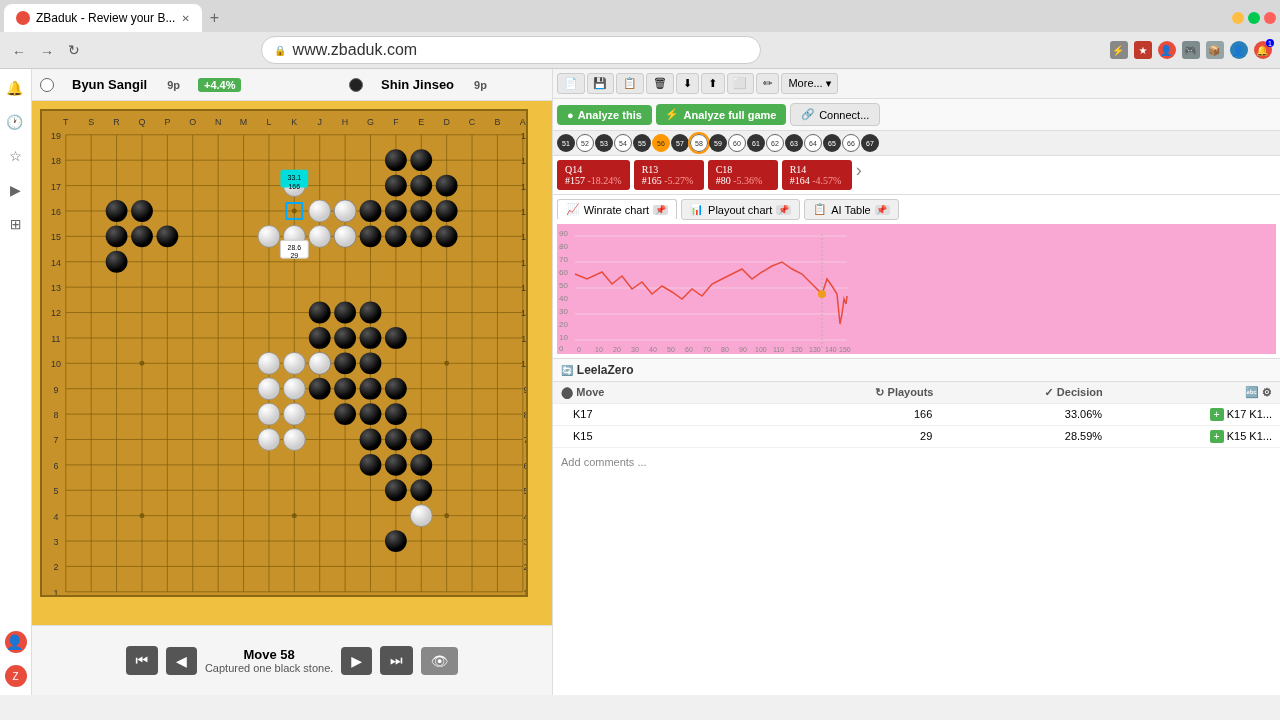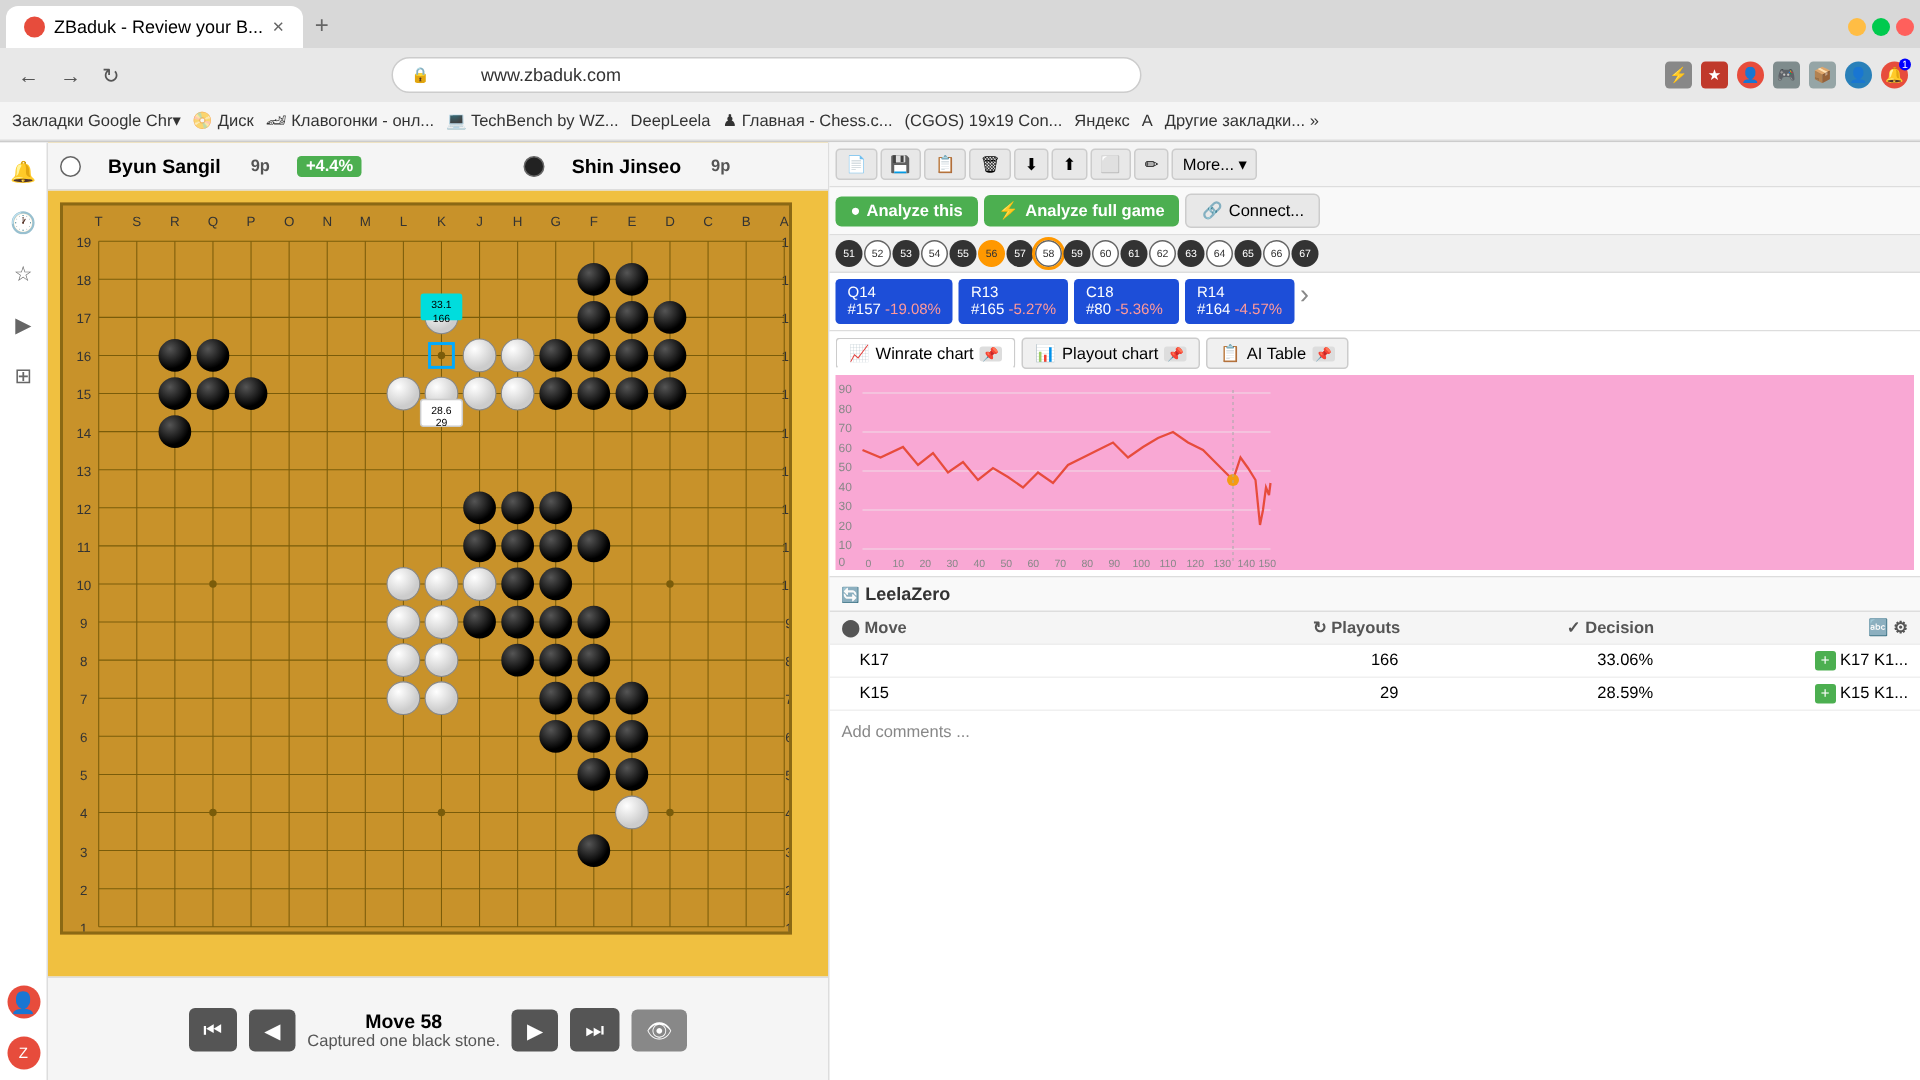--- a/index.html
+++ b/index.html
@@ -15,21 +15,21 @@
     .win-controls { margin-left: auto; display: flex; gap: 4px; }
     .win-btn { width: 12px; height: 12px; border-radius: 50%; }
     .win-min { background: #ffbd44; }
     .win-max { background: #00ca4e; }
     .win-close { background: #ff605c; }
 
     .address-bar { display: flex; align-items: center; padding: 4px 8px; gap: 6px; height: 36px; background: #e8e8e8; }
     .nav-btn { background: none; border: none; font-size: 14px; cursor: pointer; color: #555; padding: 2px 4px; }
     .url-bar { flex: 1; background: white; border: 1px solid #ccc; border-radius: 16px; padding: 4px 12px; font-size: 12px; display: flex; align-items: center; gap: 6px; max-width: 500px; margin: 0 auto; }
     .url-lock { font-size: 10px; color: #666; }
-    .url-text { color: #333; font-size: 12px; margin-left: 28px; }
+    .url-text { color: #333; font-size: 16px; }
     .browser-icons { margin-left: auto; display: flex; gap: 6px; align-items: center; }
     .browser-icon { width: 18px; height: 18px; border-radius: 3px; background: #888; display: flex; align-items: center; justify-content: center; font-size: 10px; color: white; cursor: pointer; }
 
     .bookmarks-bar { display: flex; align-items: center; padding: 2px 8px; gap: 8px; background: #f5f5f5; border-bottom: 1px solid #ddd; height: 26px; overflow: hidden; font-size: 11px; color: #333; }
     .bookmark-item { cursor: pointer; white-space: nowrap; color: #333; text-decoration: none; }
 
     
     .app { display: flex; height: calc(720px - 94px); }
 
     
@@ -69,21 +69,21 @@
     .connect-btn { background: #e8e8e8; border: 1px solid #ccc; border-radius: 4px; padding: 4px 10px; cursor: pointer; font-size: 11px; display: flex; align-items: center; gap: 4px; }
 
     .move-strip { display: flex; align-items: center; padding: 3px 4px; border-bottom: 1px solid #ddd; background: #f0f0f0; overflow-x: auto; gap: 1px; }
     .move-dot { width: 18px; height: 18px; border-radius: 50%; display: flex; align-items: center; justify-content: center; font-size: 8px; cursor: pointer; }
     .move-dot.black-dot { background: #333; color: white; }
     .move-dot.white-dot { background: white; border: 1px solid #666; color: #333; }
     .move-dot.active { outline: 2px solid #ff9800; }
 
     .move-quality-bar { display: flex; padding: 4px; gap: 4px; border-bottom: 1px solid #ddd; overflow-x: auto; }
     .quality-card { background: #555; color: white; border-radius: 3px; padding: 4px 8px; font-size: 10px; min-width: 70px; cursor: pointer; }
-    .quality-card.red { background: #1d4ed8; }
+    .quality-card.red { background: #b91c1c; font-family: Liberation Serif, serif; }
 
     .chart-area { border-bottom: 1px solid #ddd; padding: 4px; background: white; }
     .chart-tabs { display: flex; gap: 4px; margin-bottom: 4px; }
     .chart-tab { display: flex; align-items: center; gap: 4px; padding: 3px 8px; border: 1px solid #ccc; border-radius: 3px; background: #f0f0f0; cursor: pointer; font-size: 11px; }
     .chart-tab.active { background: white; border-bottom-color: white; }
     .winrate-chart { height: 130px; background: #f9a8d4; position: relative; }
 
     .ai-table-section { flex: 1; overflow-y: auto; }
     .ai-table-header { padding: 4px 8px; font-size: 12px; font-weight: bold; color: #333; border-bottom: 1px solid #ddd; background: #f9f9f9; }
     .ai-table-cols { display: flex; padding: 4px 8px; border-bottom: 1px solid #eee; background: #f5f5f5; font-size: 11px; font-weight: bold; color: #555; }
@@ -124,32 +124,20 @@
     </div>
     <div class="browser-icons">
       <div class="browser-icon" style="background:#888;">⚡</div>
       <div class="browser-icon" style="background:#c0392b;">★</div>
       <div class="browser-icon" style="background:#e74c3c;border-radius:50%;">👤</div>
       <div class="browser-icon" style="background:#7f8c8d;">🎮</div>
       <div class="browser-icon" style="background:#95a5a6;">📦</div>
       <div class="browser-icon" style="background:#2980b9;border-radius:50%;">👤</div>
       <div class="browser-icon" style="background:#e74c3c;border-radius:50%; position:relative;">🔔<span style="position:absolute;top:-2px;right:-2px;background:blue;color:white;font-size:7px;border-radius:50%;width:8px;height:8px;display:flex;align-items:center;justify-content:center;">1</span></div>
     </div>
-  </div>
-  <div class="bookmarks-bar">
-    <a class="bookmark-item">Закладки Google Chr▾</a>
-    <a class="bookmark-item">📀 Диск</a>
-    <a class="bookmark-item">🏎 Клавогонки - онл...</a>
-    <a class="bookmark-item">💻 TechBench by WZ...</a>
-    <a class="bookmark-item">DeepLeela</a>
-    <a class="bookmark-item">♟ Главная - Chess.c...</a>
-    <a class="bookmark-item">(CGOS) 19x19 Con...</a>
-    <a class="bookmark-item">Яндекс</a>
-    <a class="bookmark-item">А</a>
-    <a class="bookmark-item">Другие закладки... »</a>
   </div>
 </div>
 
 <div class="app">
 
   <div class="sidebar">
     <div class="sidebar-icon">🔔</div>
     <div class="sidebar-icon">🕐</div>
     <div class="sidebar-icon">☆</div>
     <div class="sidebar-icon">▶</div>
@@ -746,21 +734,21 @@
           <span style="font-size:7px;">66</span>
         </div>
       <div class="move-dot black-dot">
           <span style="font-size:7px;">67</span>
         </div>
     </div>
 
     <div class="move-quality-bar">
       <div class="quality-card red">
         <div>Q14</div>
-        <div>#157 <span style="color:#ff9999;">-19.08%</span></div>
+        <div>#157 <span style="color:#ff9999;">-18.24%</span></div>
       </div>
       <div class="quality-card red">
         <div>R13</div>
         <div>#165 <span style="color:#ff9999;">-5.27%</span></div>
       </div>
       <div class="quality-card red">
         <div>C18</div>
         <div>#80 <span style="color:#ff9999;">-5.36%</span></div>
       </div>
       <div class="quality-card red">

